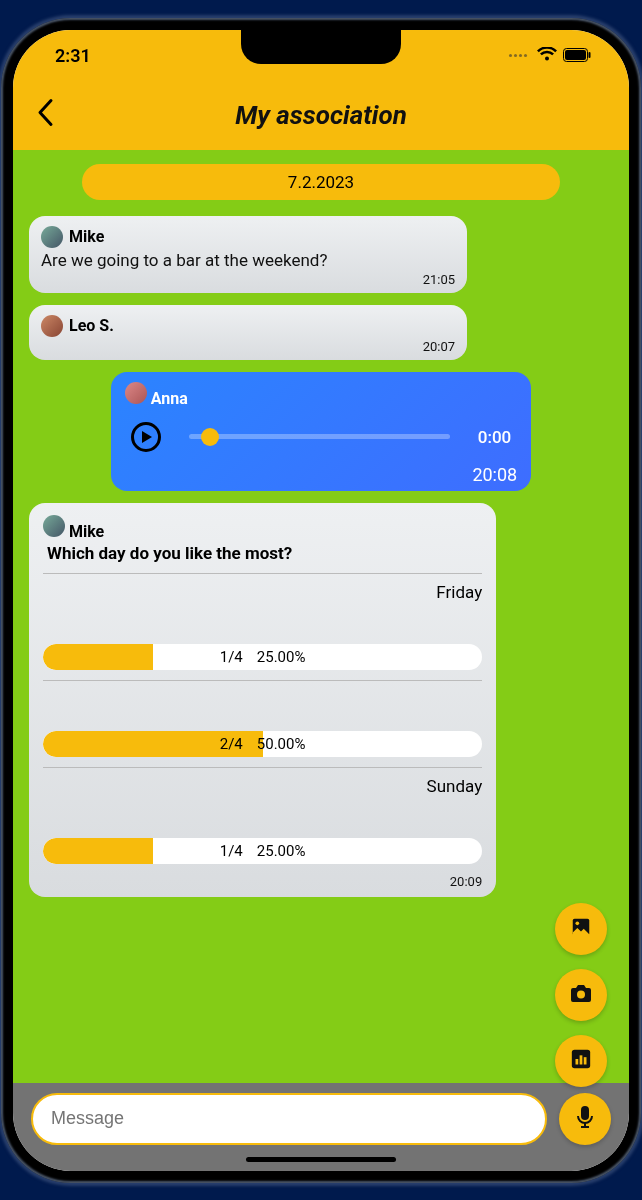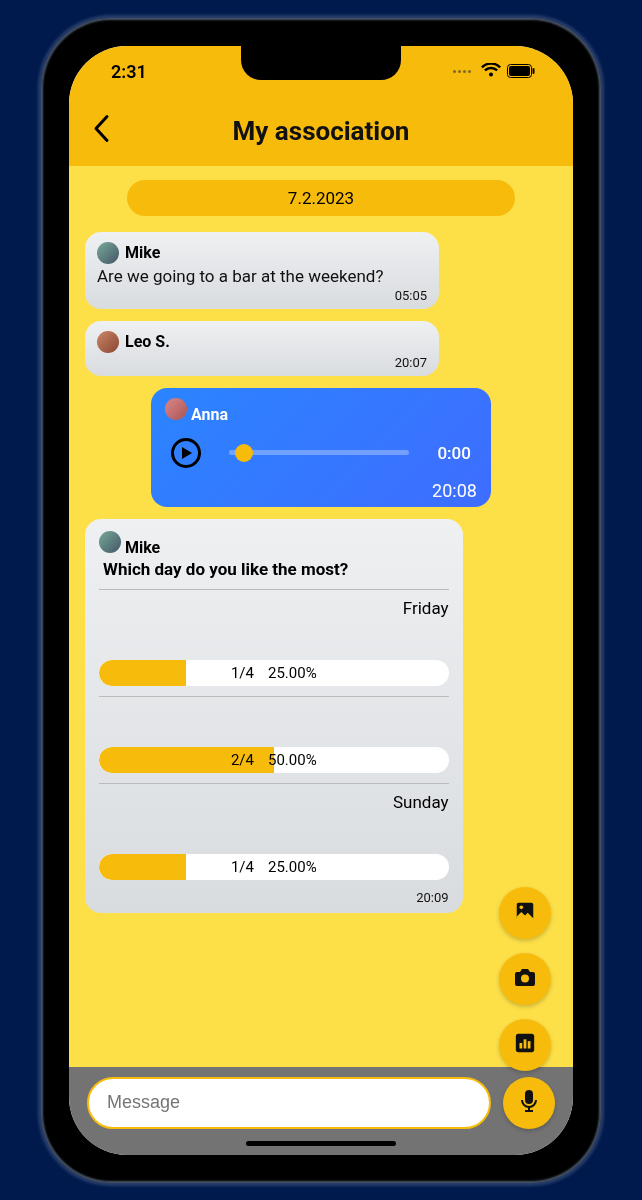--- a/index.html
+++ b/index.html
@@ -6,25 +6,25 @@
   body {
     background: #001a4d;
     font-family: -apple-system, BlinkMacSystemFont, "Segoe UI", Roboto, sans-serif;
     width: 642px;
     height: 1200px;
     display: flex;
     align-items: center;
     justify-content: center;
   }
   .phone-frame {
-    width: 560px;
+    width: 640px;
     height: 1165px;
     background: #000;
     border-radius: 70px;
-    padding: 28px;
+    padding: 12px;
     position: relative;
     box-shadow: 0 0 3px 3px rgba(80,100,140,0.5), inset 0 0 2px 2px rgba(120,140,170,0.6);
   }
   .screen {
     width: 100%;
     height: 100%;
     background: #fff;
     border-radius: 58px;
     overflow: hidden;
     position: relative;
@@ -56,34 +56,35 @@
   .status-right { display: flex; align-items: center; gap: 6px; }
   .dots { display:flex; gap:2px; margin-right:4px;}
   .dots span { width:3px; height:3px; background:#333; border-radius:50%; opacity:0.6; }
   .header {
     background: #f7bb0c;
     display: flex;
     align-items: center;
     justify-content: center;
     padding: 18px 20px 20px;
     position: relative;
+    font-style: italic;
   }
   .back-btn {
     position: absolute;
     left: 24px;
     top: 50%;
     transform: translateY(-50%);
     font-size: 28px;
     font-weight: 300;
     cursor: pointer;
   }
   .header-title { font-size: 26px; font-weight: 700; color:#111; }
   .chat-area {
     flex: 1;
-    background: #fde047;
+    background: #84cc16;
     padding: 14px 16px 0;
     overflow-y: auto;
     display: flex;
     flex-direction: column;
     gap: 12px;
   }
   .date-pill {
     background: #f7bb0c;
     color: #000;
     text-align: center;
@@ -208,21 +209,21 @@
 
     <div class="chat-area">
       <div class="date-pill">7.2.2023</div>
 
       <div class="msg">
         <div class="sender-row">
           <span class="avatar"></span>
           <span class="sender">Mike</span>
         </div>
         <div class="msg-text">Are we going to a bar at the weekend?</div>
-        <div class="msg-time">05:05</div>
+        <div class="msg-time">21:05</div>
       </div>
 
       <div class="msg">
         <div class="sender-row">
           <span class="avatar v2"></span>
           <span class="sender">Leo S.</span>
         </div>
         <div class="msg-time">20:07</div>
       </div>
 

